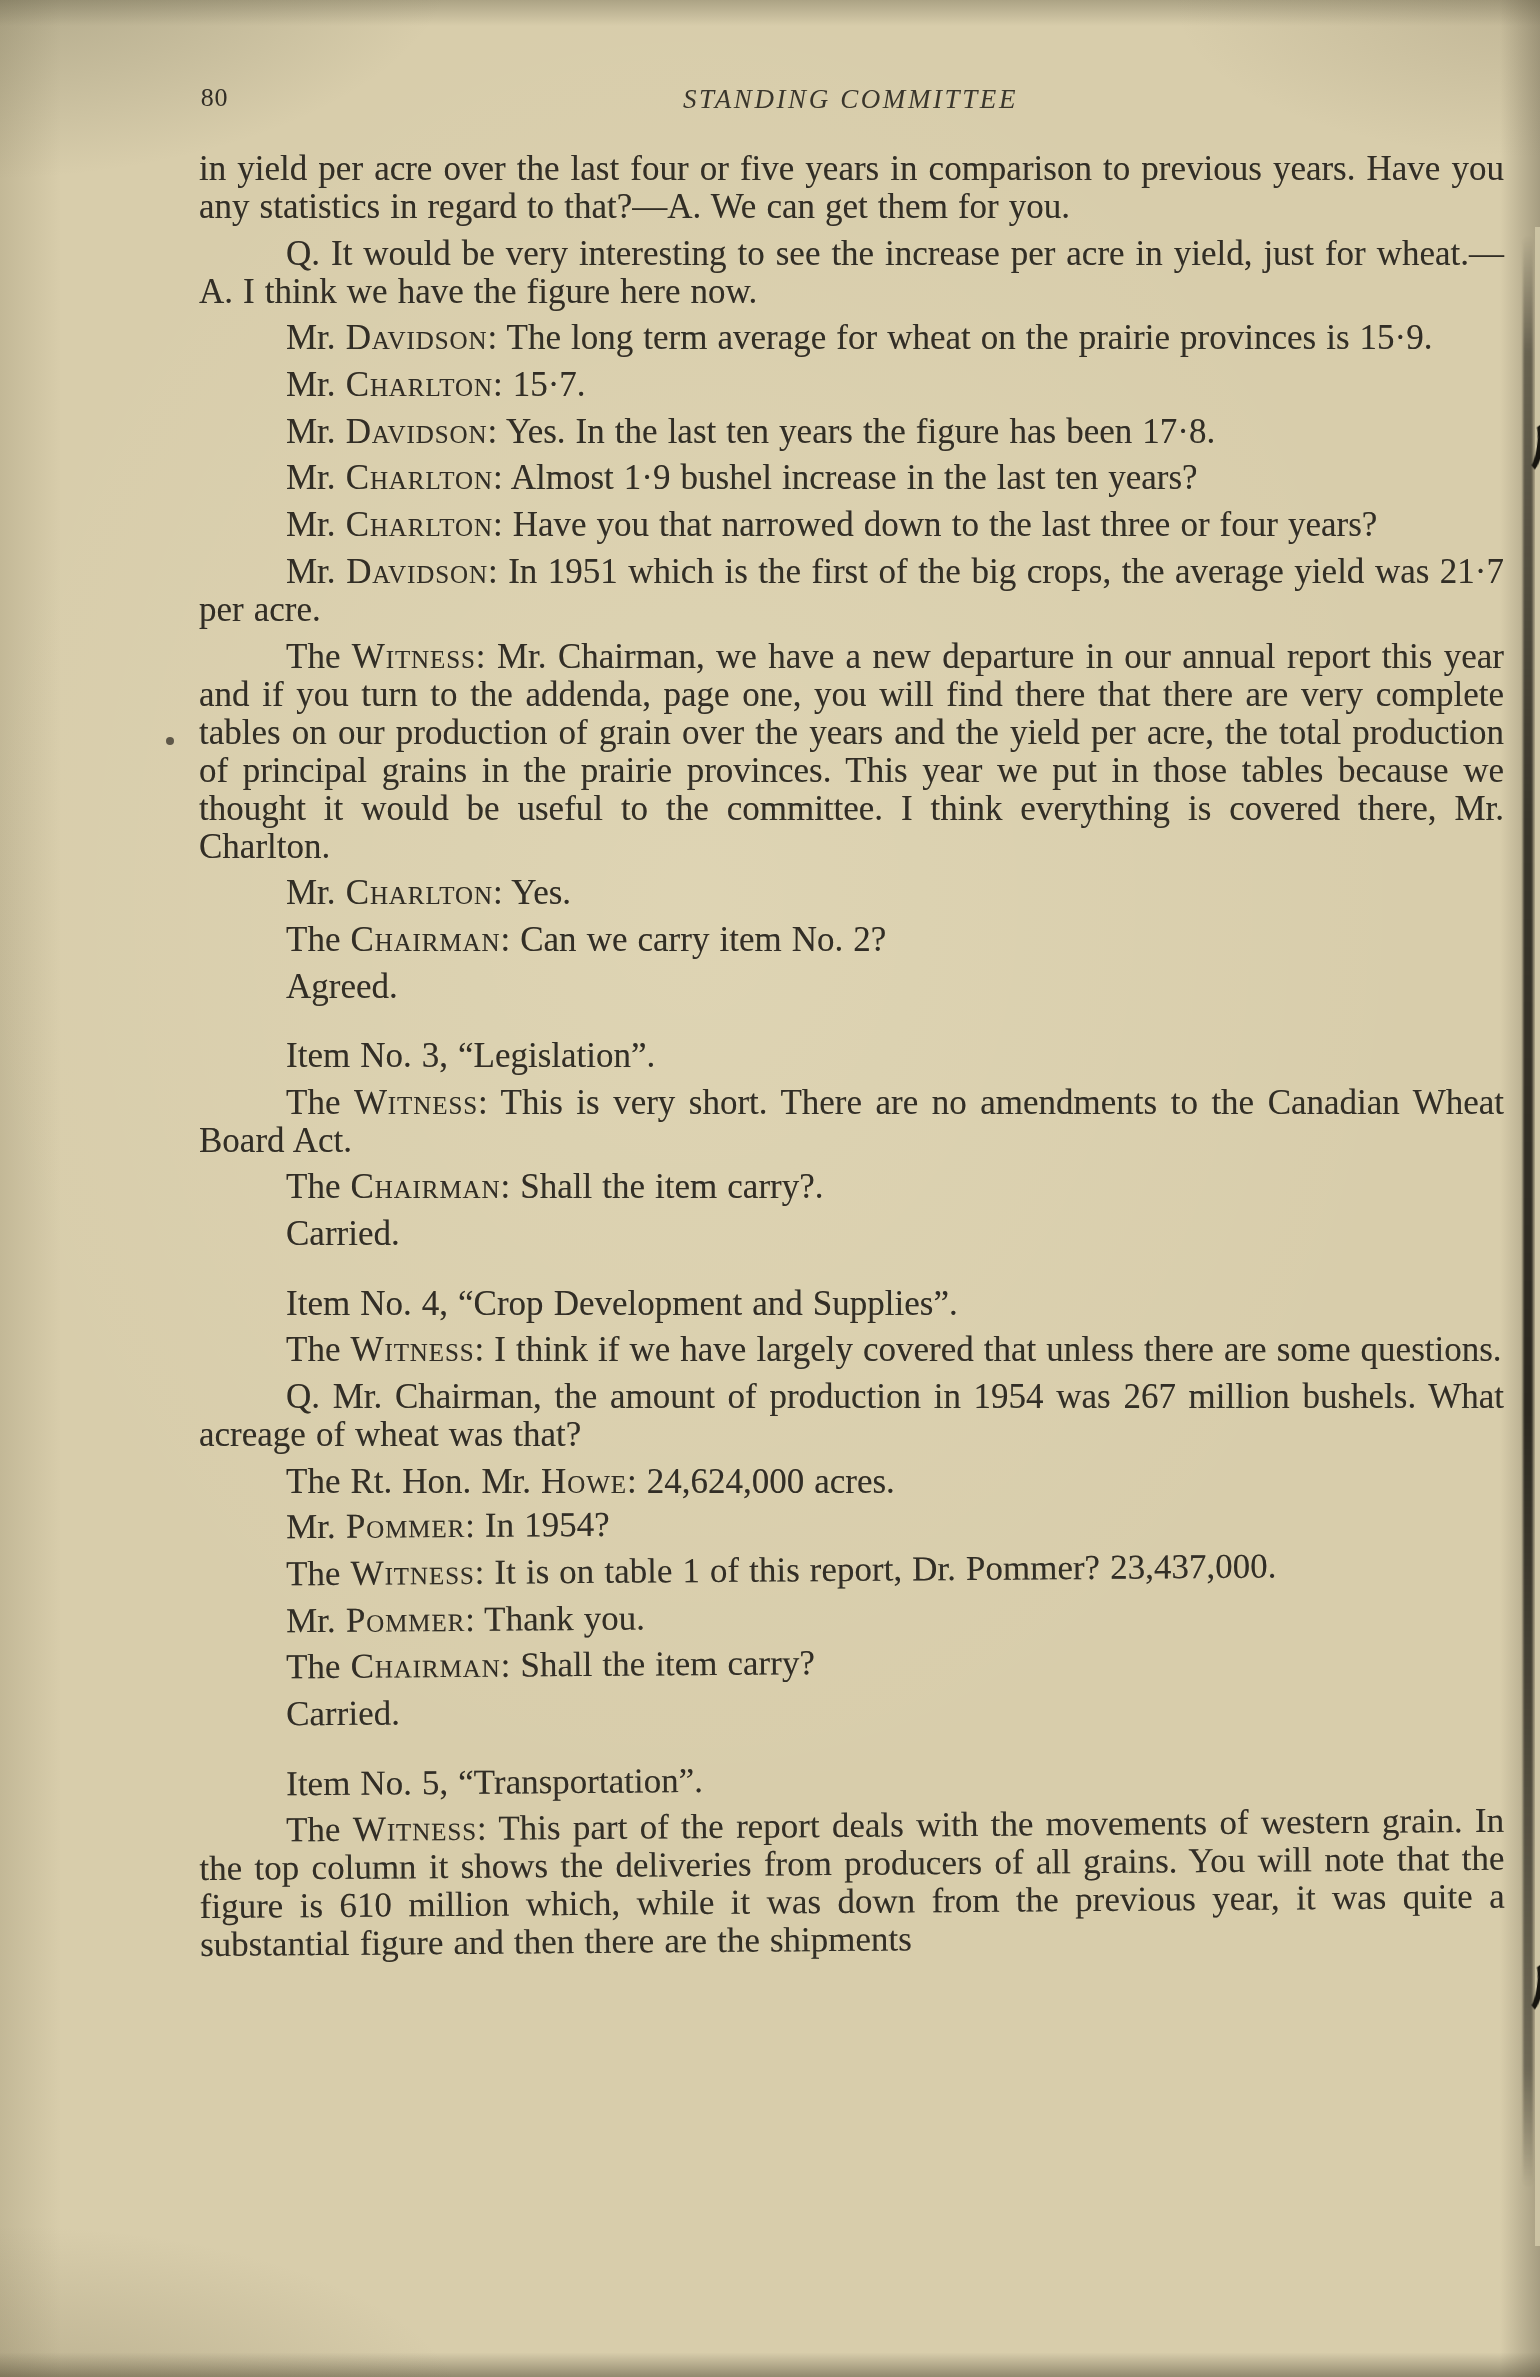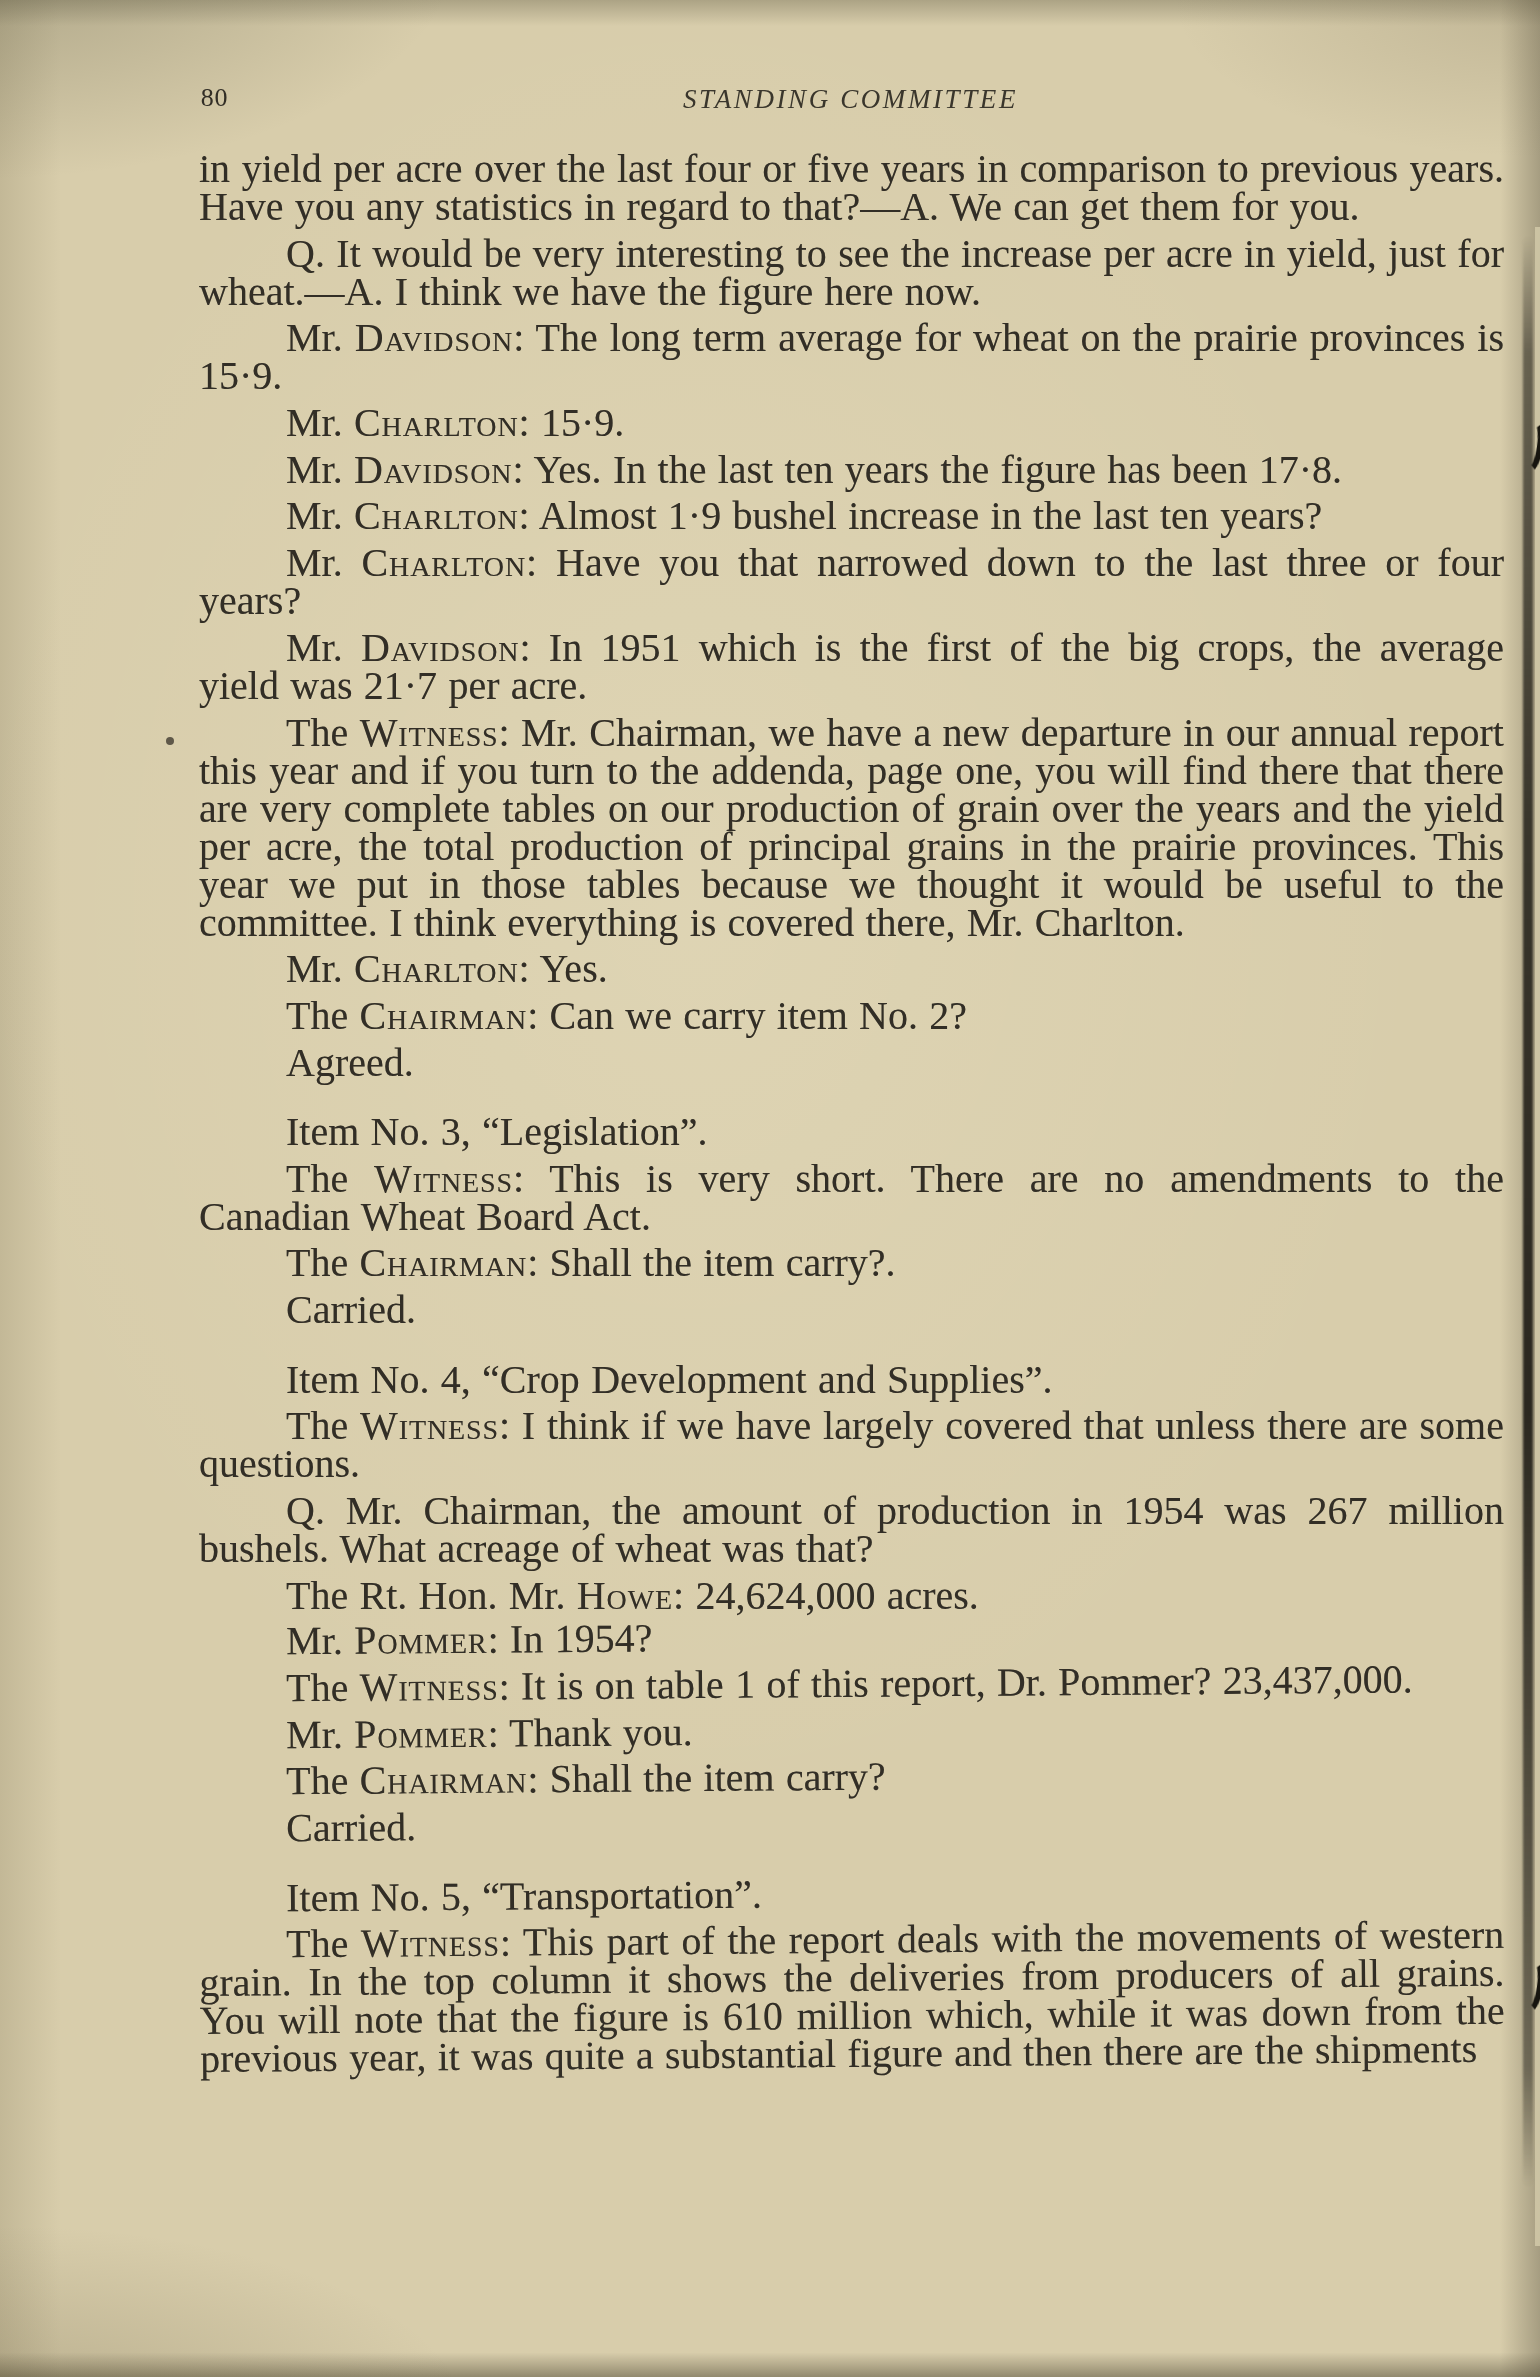--- a/index.html
+++ b/index.html
@@ -20,21 +20,21 @@
       #d8cdab;
   }
   .page { position: absolute; inset: 0; }
 
   .pagehead { position: relative; margin-left: 199px; width: 1303px; padding-top: 84px; text-align: center; }
   .page-number { position: absolute; left: 1.7px; bottom: 1.7px; font-size: 26px; letter-spacing: 0.9px; }
   .running-head { font-style: italic; font-size: 27px; letter-spacing: 2.6px; color: #3a362c; font-family: Liberation Serif, serif; }
 
   .textblock {
     margin: 35px 0 0 199px; width: 1305px;
-    font-size: 40px; line-height: 38px;
+    font-size: 35px; line-height: 38px;
     text-align: justify; word-spacing: 1.3px;
     text-shadow: 0 0 0.5px rgba(50,45,35,.35);
   }
   .textblock p { margin: 0 0 8.7px; text-indent: 87px; }
   .textblock p.noindent { text-indent: 0; }
   .textblock p.sect { margin-top: 31.5px; }
   .textblock p.byline { font-style: italic; text-indent: 175px; }
   .sc { font-variant: small-caps; letter-spacing: 0.9px; }
 
   
@@ -73,21 +73,21 @@
 
   <div class="pagehead">
     <span class="page-number">80</span>
     <span class="running-head">STANDING COMMITTEE</span>
   </div>
 
   <div class="textblock">
       <p class="noindent"><span>in yield per acre over the last four or five years in comparison to previous years. Have you any statistics in regard to that?—A. We can get them for you.</span></p>
       <p class=""><span>Q. It would be very interesting to see the increase per acre in yield, just for wheat.—A. I think we have the figure here now.</span></p>
       <p class=""><span>Mr. </span><span class="sc">Davidson</span><span>: The long term average for wheat on the prairie provinces is 15·9.</span></p>
-      <p class=""><span>Mr. </span><span class="sc">Charlton</span><span>: 15·9.</span></p>
+      <p class=""><span>Mr. </span><span class="sc">Charlton</span><span>: 15·7.</span></p>
       <p class=""><span>Mr. </span><span class="sc">Davidson</span><span>: Yes. In the last ten years the figure has been 17·8.</span></p>
       <p class=""><span>Mr. </span><span class="sc">Charlton</span><span>: Almost 1·9 bushel increase in the last ten years?</span></p>
       <p class=""><span>Mr. </span><span class="sc">Charlton</span><span>: Have you that narrowed down to the last three or four years?</span></p>
       <p class=""><span>Mr. </span><span class="sc">Davidson</span><span>: In 1951 which is the first of the big crops, the average yield was 21·7 per acre.</span></p>
       <p class=""><span>The </span><span class="sc">Witness</span><span>: Mr. Chairman, we have a new departure in our annual report this year and if you turn to the addenda, page one, you will find there that there are very complete tables on our production of grain over the years and the yield per acre, the total production of principal grains in the prairie provinces. This year we put in those tables because we thought it would be useful to the committee. I think everything is covered there, Mr. Charlton.</span></p>
       <p class=""><span>Mr. </span><span class="sc">Charlton</span><span>: Yes.</span></p>
       <p class=""><span>The </span><span class="sc">Chairman</span><span>: Can we carry item No. 2?</span></p>
       <p class=""><span>Agreed.</span></p>
       <p class="sect"><span>Item No. 3, “Legislation”.</span></p>
       <p class=""><span>The </span><span class="sc">Witness</span><span>: This is very short. There are no amendments to the Canadian Wheat Board Act.</span></p>

